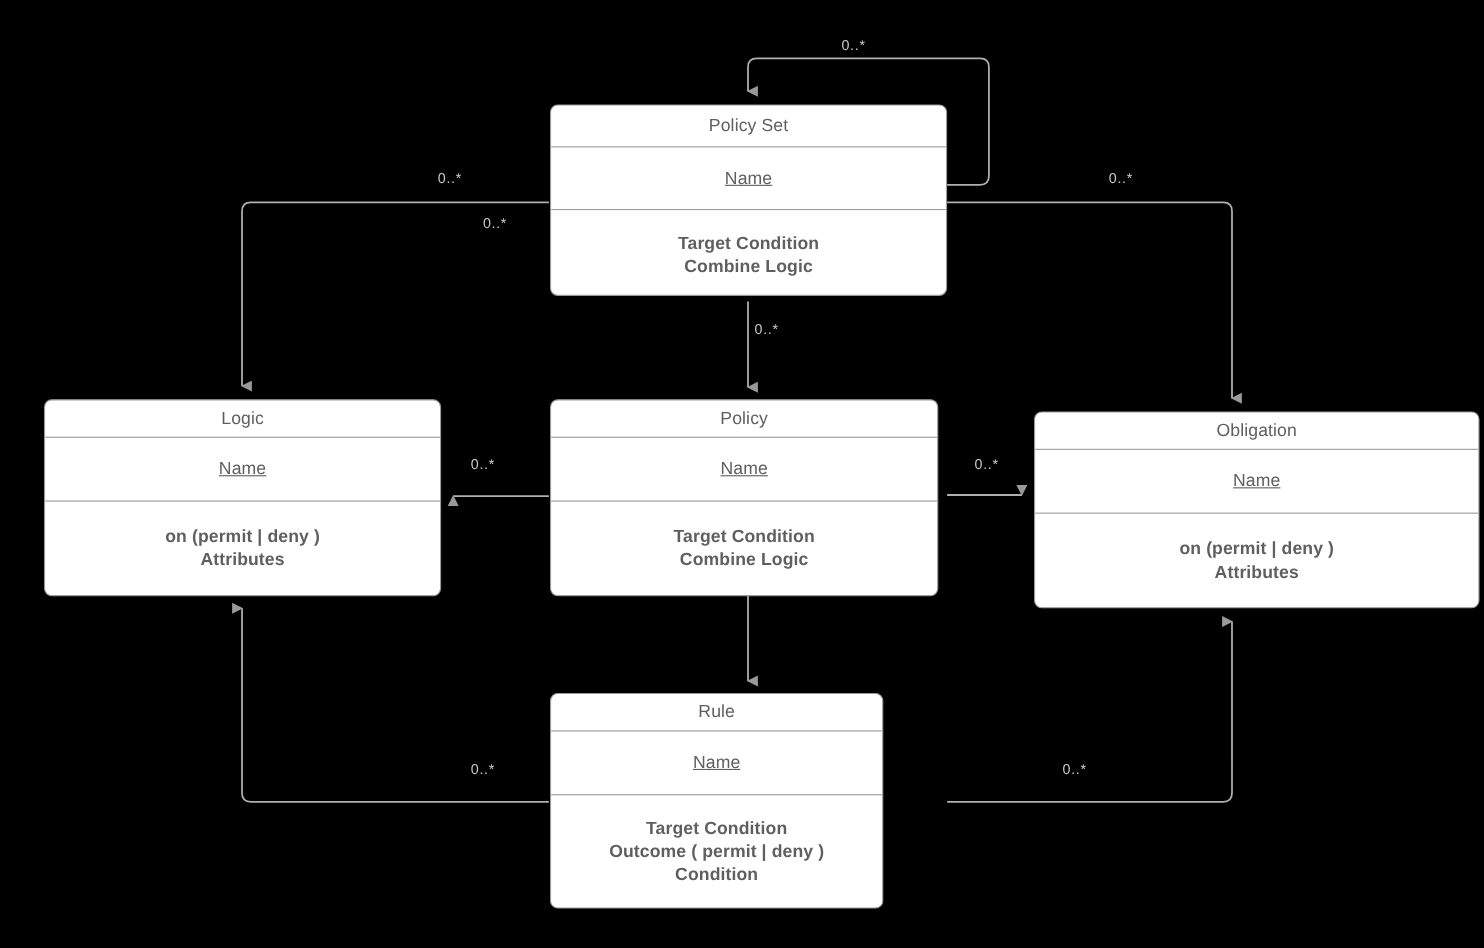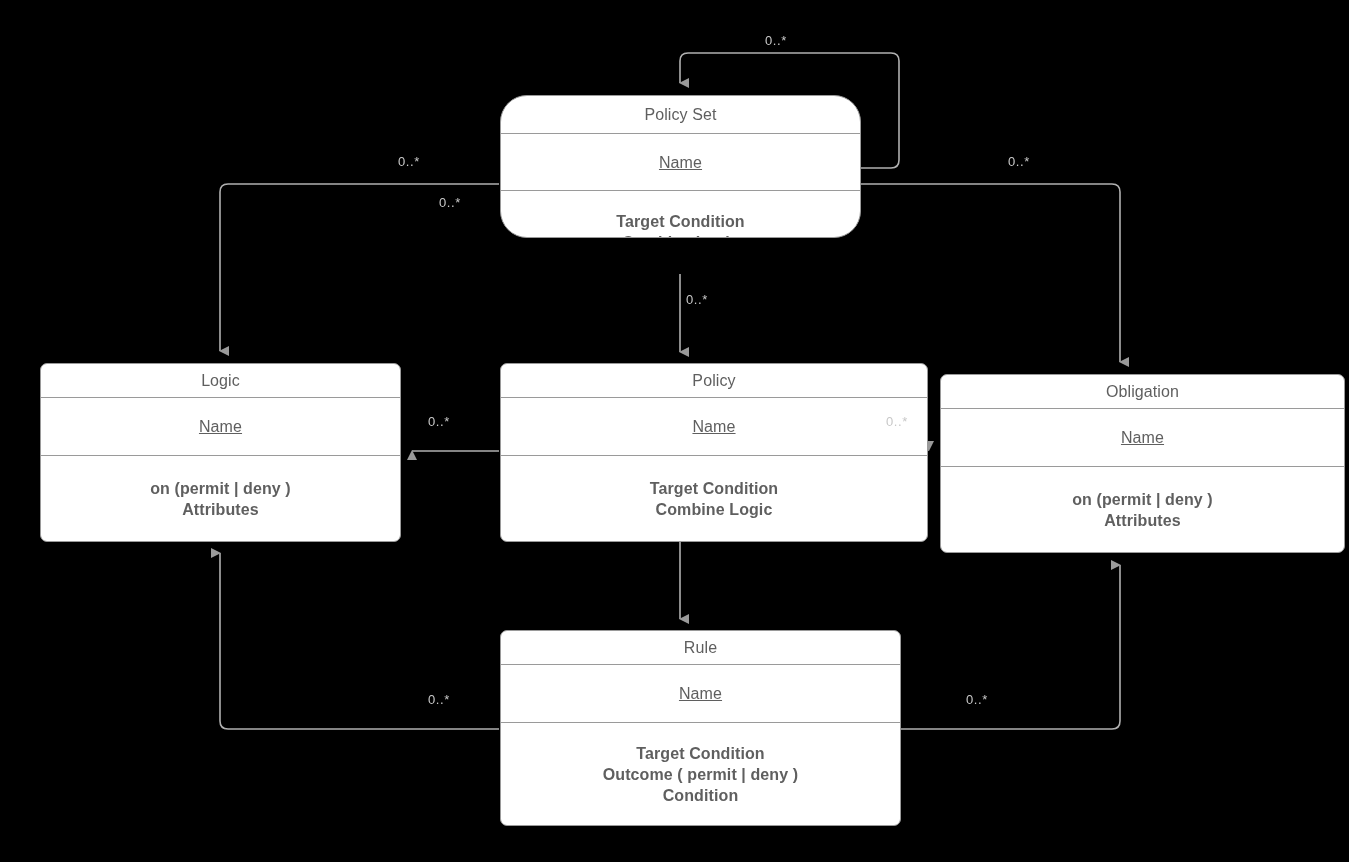--- a/index.html
+++ b/index.html
@@ -105,49 +105,49 @@
       <path d="M 861,450 L 929,450" marker-end="url(#arrow-right)"></path>
 
       <path d="M 680,541 L 680,619" marker-end="url(#arrow-down)"></path>
 
       <path d="M 499,729 L 228,729 Q 220,729 220,721 L 220,553" marker-end="url(#arrow-up)"></path>
 
       <path d="M 861,729 L 1112,729 Q 1120,729 1120,721 L 1120,565" marker-end="url(#arrow-up)"></path>
     </g>
   </svg>
 
-  <div class="node" style="left:500px; top:95px; width:361px; height:143px;border-radius:27px;">
+  <div class="node" style="left:500px; top:95px; width:361px; height:174px;">
     <div class="node-row row-title" style="height:38px;">Policy Set</div>
     <div class="node-row row-name" style="height:57px;">Name</div>
     <div class="node-row row-attrs" style="height:82px;">Target Condition
 Combine Logic</div>
   </div>
 
   <div class="node" style="left:40px; top:363px; width:361px; height:179px;">
     <div class="node-row row-title" style="height:34px;">Logic</div>
     <div class="node-row row-name" style="height:58px;">Name</div>
     <div class="node-row row-attrs" style="height:85px;">on (permit | deny )
 Attributes</div>
   </div>
 
-  <div class="node" style="left:500px; top:363px; width:428px; height:179px;">
+  <div class="node" style="left:500px; top:363px; width:353px; height:179px;">
     <div class="node-row row-title" style="height:34px;">Policy</div>
     <div class="node-row row-name" style="height:58px;">Name</div>
     <div class="node-row row-attrs" style="height:85px;">Target Condition
 Combine Logic</div>
   </div>
 
   <div class="node" style="left:940px; top:374px; width:405px; height:179px;">
     <div class="node-row row-title" style="height:34px;">Obligation</div>
     <div class="node-row row-name" style="height:58px;">Name</div>
     <div class="node-row row-attrs" style="height:85px;">on (permit | deny )
 Attributes</div>
   </div>
 
-  <div class="node" style="left:500px; top:630px; width:401px; height:196px;">
+  <div class="node" style="left:500px; top:630px; width:303px; height:196px;">
     <div class="node-row row-title" style="height:34px;">Rule</div>
     <div class="node-row row-name" style="height:58px;">Name</div>
     <div class="node-row row-attrs" style="height:102px;">Target Condition
 Outcome ( permit | deny )
 Condition</div>
   </div>
 
   <div class="edge-label" style="left:765px; top:33px;">0..*</div>
 
   <div class="edge-label" style="left:398px; top:154px;">0..*</div>

